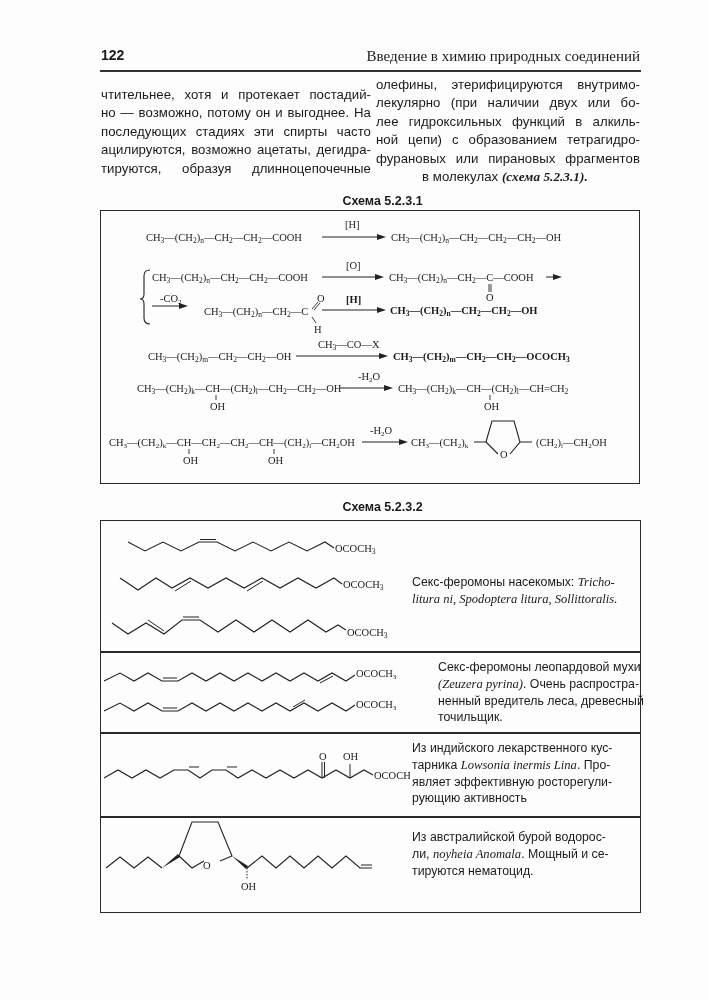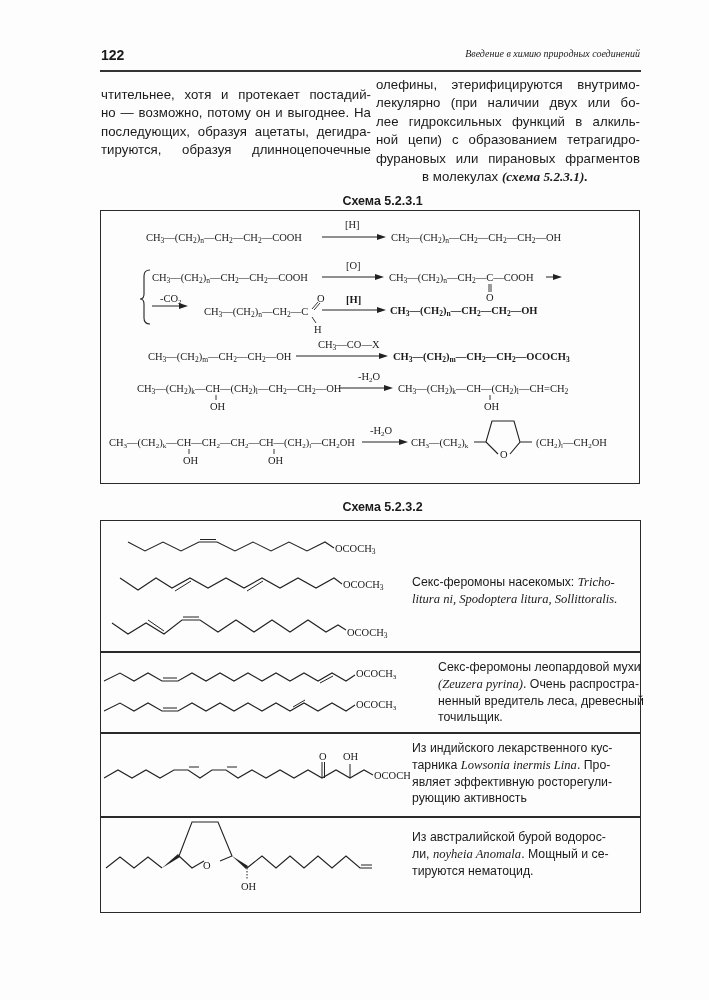--- a/index.html
+++ b/index.html
@@ -1,19 +1,19 @@
 <!DOCTYPE html>
 <html><head>
 <meta charset="utf-8">
 <style>
   html, body { margin: 0; padding: 0; background: #fdfdfd; }
   body { width: 709px; height: 1000px; position: relative; overflow: hidden; color: #1a1a1a; font-family: "Liberation Sans", sans-serif; }
   .abs { position: absolute; }
   #page-number { left: 101px; top: 47px; font-size: 14px; font-weight: bold; font-family: "Liberation Sans", sans-serif; }
-  #running-head { right: 69px; top: 48px; font-size: 10px; font-style: italic; font-family: "Liberation Serif", serif; }
+  #running-head { right: 69px; top: 48px; font-size: 15px; font-family: "Liberation Serif", serif; }
   #header-rule { left: 100px; top: 70px; width: 541px; height: 2px; background: #333; }
   .col { font-size: 13.2px; line-height: 18.4px; text-align: justify; font-family: "Liberation Sans", sans-serif; letter-spacing: 0.05px; }
   #col-left { left: 101px; top: 86px; width: 270px; }
   #col-right { left: 376px; top: 76px; width: 264px; }
   .col .line { display: block; white-space: nowrap; text-align-last: justify; text-align: justify; }
   .col .line.last { text-align-last: left; margin-left: 46px; }
   .schref { font-family: "Liberation Serif", serif; font-style: italic; font-weight: bold; }
   .scheme-title { font-family: "Liberation Sans", sans-serif; font-weight: bold; font-size: 12.5px; left: 0; width: 709px; text-align: center; }
   #scheme1-title { top: 194px; left: 28px; width: 709px; }
   #scheme2-title { top: 500px; left: 28px; width: 709px; }
@@ -29,21 +29,22 @@
 </head>
 <body>
 
 <div class="abs" id="page-number">122</div>
 <div class="abs" id="running-head">Введение в химию природных соединений</div>
 <div class="abs" id="header-rule"></div>
 
 <div class="abs col" id="col-left">
   <span class="line">чтительнее, хотя и протекает постадий-</span>
   <span class="line">но — возможно, потому он и выгоднее. На</span>
-  <span class="line">последующих, образуя ацетаты, дегидра-</span>
+  <span class="line">последующих стадиях эти спирты часто</span>
+  <span class="line">ацилируются, возможно ацетаты, дегидра-</span>
   <span class="line">тируются, образуя длинноцепочечные</span>
 </div>
 <div class="abs col" id="col-right">
   <span class="line">олефины, этерифицируются внутримо-</span>
   <span class="line">лекулярно (при наличии двух или бо-</span>
   <span class="line">лее гидроксильных функций в алкиль-</span>
   <span class="line">ной цепи) с образованием тетрагидро-</span>
   <span class="line">фурановых или пирановых фрагментов</span>
   <span class="line last"><span>в молекулах </span><span class="schref">(схема 5.2.3.1).</span></span>
 </div>

